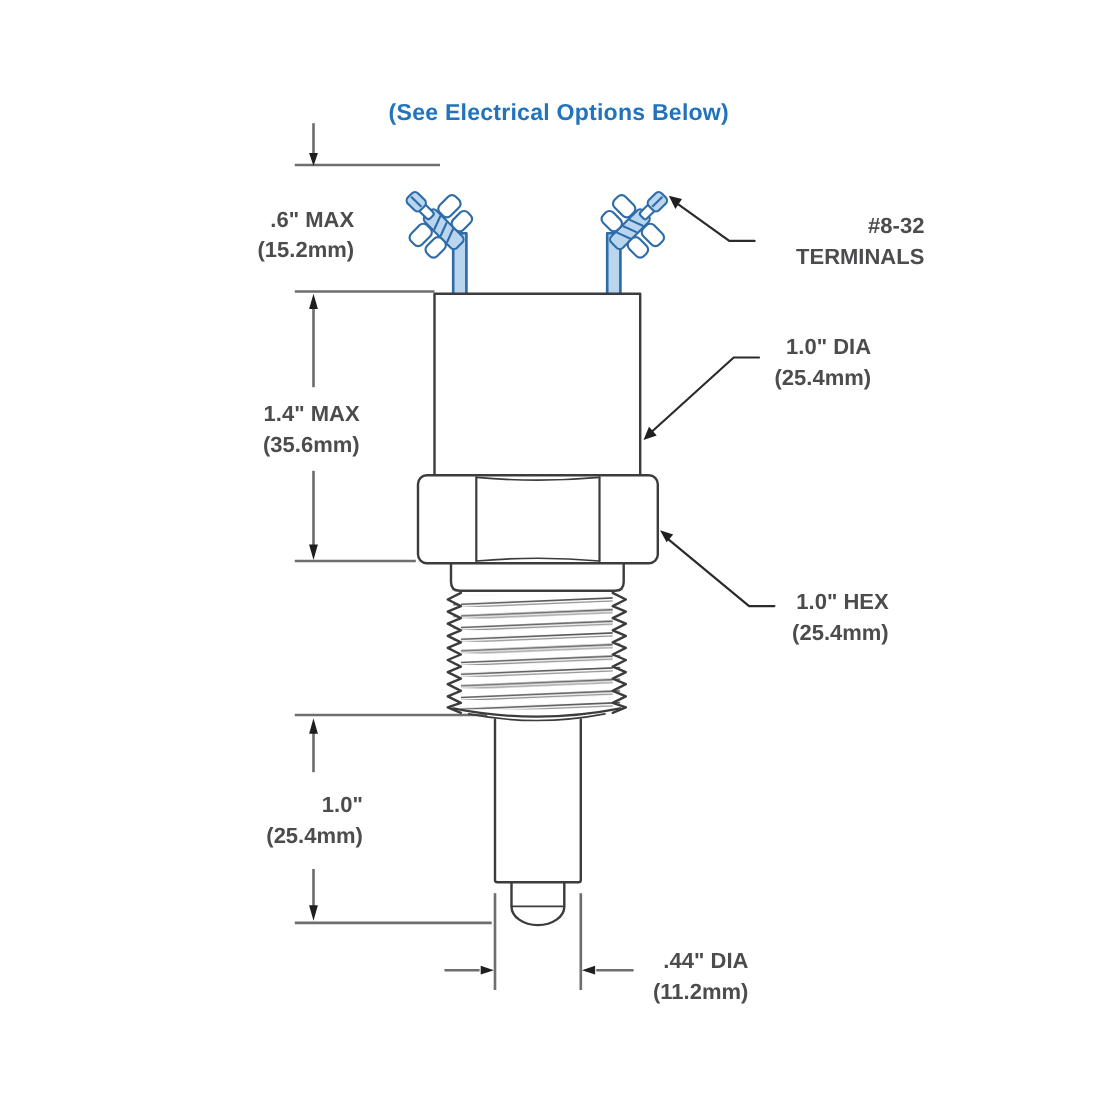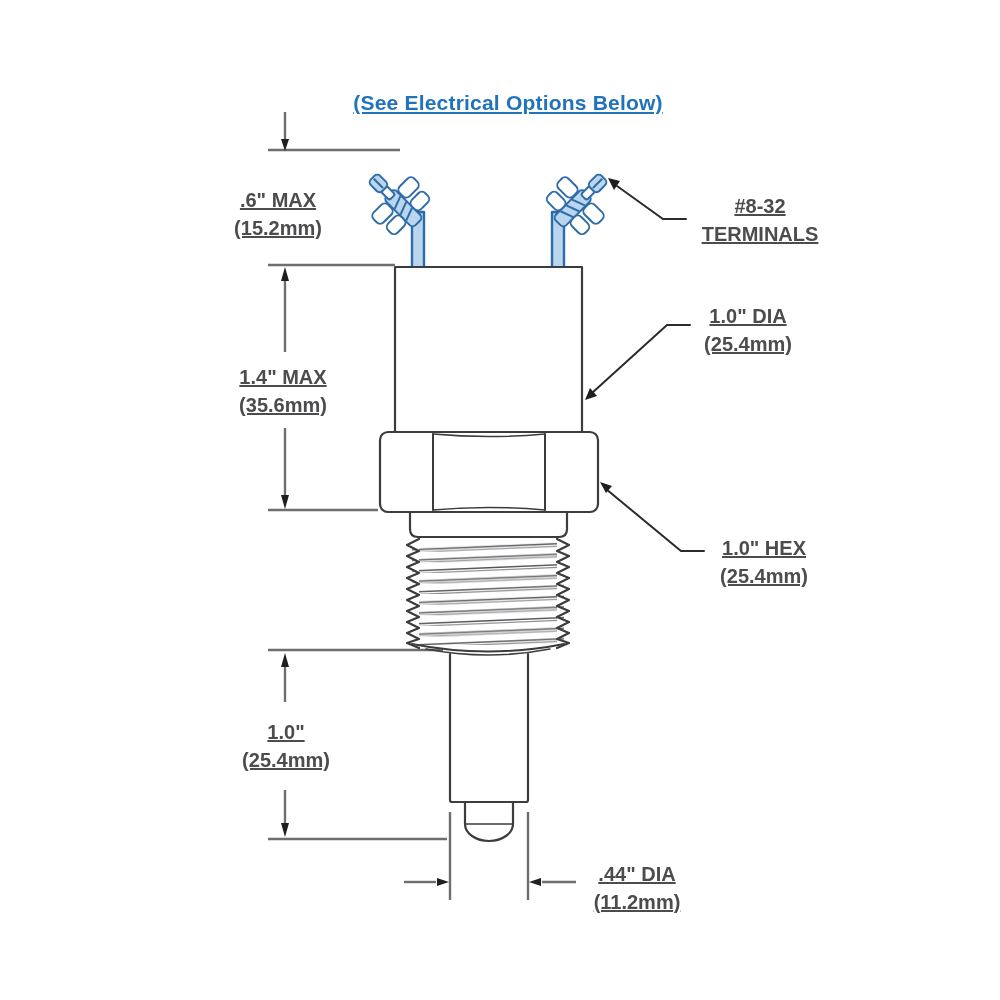--- a/index.html
+++ b/index.html
@@ -11,22 +11,22 @@
     --text-gray:#4c4c4e;
   }
   html,body{margin:0;padding:0;background:#ffffff;}
   .stage{
     position:relative;width:1000px;height:1000px;background:#ffffff;overflow:hidden;
     font-family:"Liberation Sans", sans-serif;
   }
   .stage svg{position:absolute;left:0;top:0;}
   .lbl{
     position:absolute;transform:translate(-50%,-50%);
-    text-align:center;color:var(--text-gray);
-    font-size:20px;line-height:28px;font-weight:700;white-space:nowrap;text-decoration:underline;
+    text-align:right;color:var(--text-gray);
+    font-size:20px;line-height:28px;font-weight:700;white-space:nowrap;
   }
   .title{
     color:var(--title-blue);font-size:21px;font-weight:700;letter-spacing:.2px;
   }
   
   .oln{stroke:var(--outline-gray);stroke-width:2.2;fill:#fff;stroke-linejoin:round;stroke-linecap:round;}
   .oln-nf{stroke:var(--outline-gray);stroke-width:2;fill:none;stroke-linecap:round;}
   .oln-thin{stroke:var(--outline-gray);stroke-width:1.5;fill:none;stroke-linecap:round;}
   .dim{stroke:var(--dimension-gray);stroke-width:2.4;fill:none;stroke-linecap:butt;}
   .dimarrow{fill:#1f1f1f;stroke:none;}
@@ -134,21 +134,21 @@
   <div class="lbl" style="left:278px;top:214px;">
     <div>.6" MAX</div>
     <div>(15.2mm)</div>
   </div>
 
   <div class="lbl" style="left:283px;top:391px;">
     <div>1.4" MAX</div>
     <div>(35.6mm)</div>
   </div>
 
-  <div class="lbl" style="left:760px;top:220px;">
+  <div class="lbl" style="left:782px;top:220px;">
     <div>#8-32</div>
     <div>TERMINALS</div>
   </div>
 
   <div class="lbl" style="left:748px;top:330px;">
     <div>1.0" DIA</div>
     <div>(25.4mm)</div>
   </div>
 
   <div class="lbl" style="left:764px;top:562px;">

